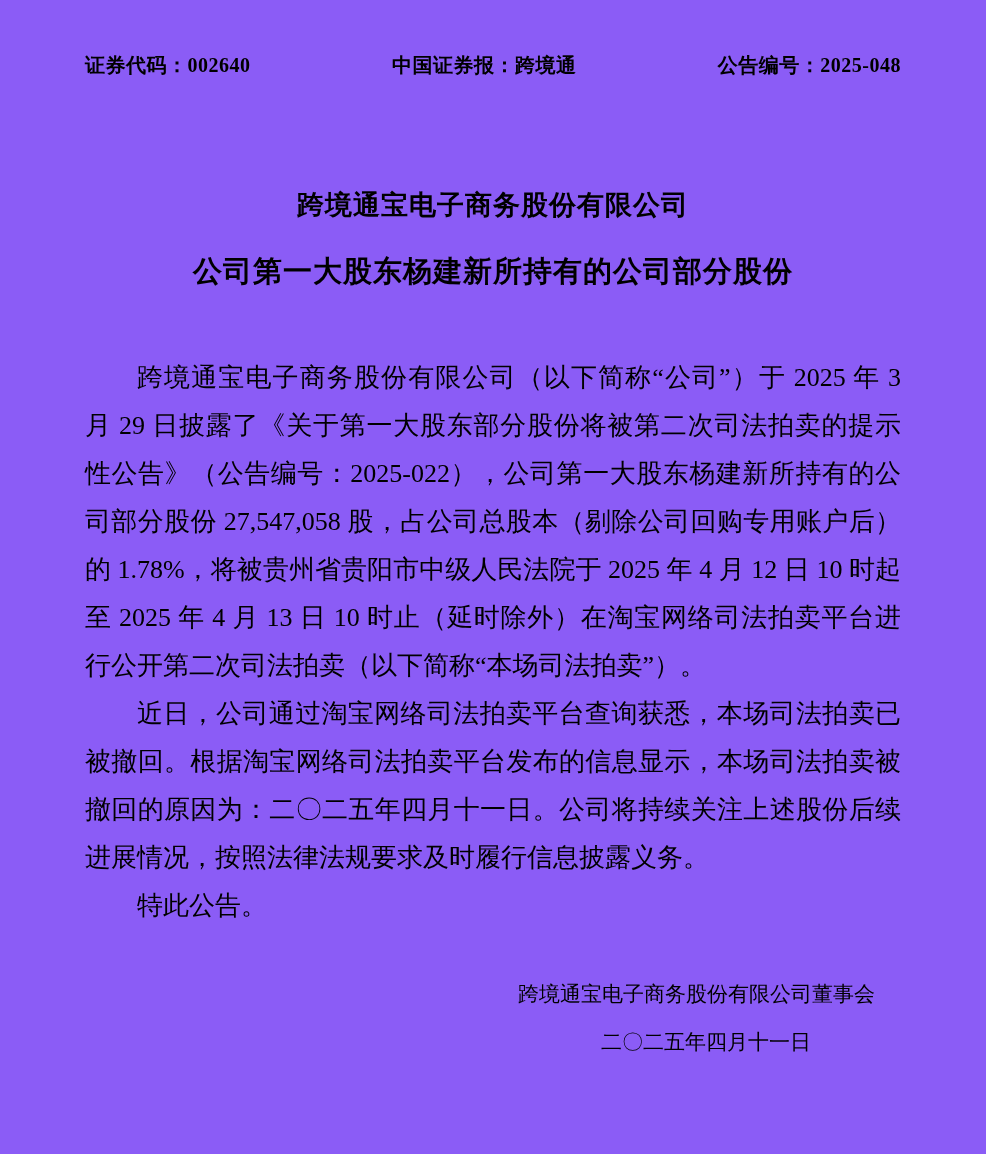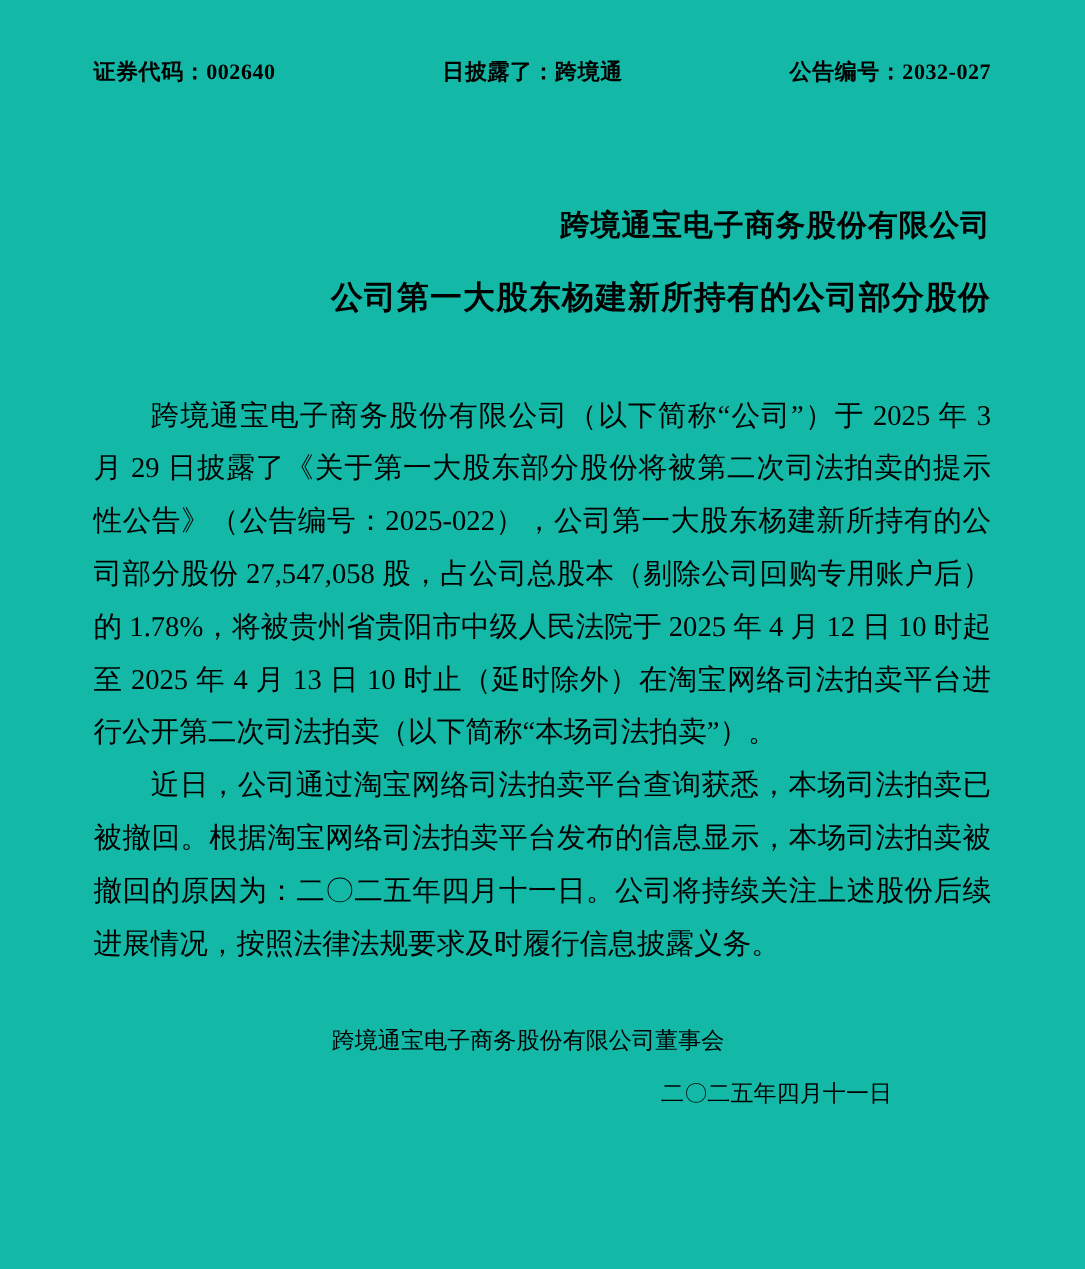--- a/index.html
+++ b/index.html
@@ -5,38 +5,38 @@
   html, body {
     margin: 0;
     padding: 0;
     background: #ffffff;
   }
   .page {
     position: relative;
     width: 986px;
     height: 1154px;
     margin: 0 auto;
-    background: #14b8a6;
+    background: #8b5cf6;
     color: #000000;
     font-family: "Liberation Serif", "DejaVu Serif", serif;
     box-sizing: border-box;
     padding: 52px 85px 0 85px;
     overflow: hidden;
   }
   .doc-header {
     display: flex;
     justify-content: space-between;
     align-items: baseline;
     font-size: 20px;
     font-weight: 700;
     letter-spacing: 0.5px;
   }
   .title-block {
     margin-top: 110px;
-    text-align: right;
+    text-align: center;
   }
   .doc-title {
     font-size: 27px;
     font-weight: 700;
     line-height: 32px;
     letter-spacing: 1px;
   }
   .doc-subtitle {
     margin-top: 33px;
     font-size: 29px;
@@ -53,47 +53,48 @@
   .doc-body p {
     margin: 0;
     text-indent: 2em;
   }
   .signature-block {
     margin-top: 40px;
     font-size: 21px;
     line-height: 48px;
   }
   .signer-line {
-    text-align: center;
+    text-align: right;
     padding-right: 26px;
   }
   .date-line {
     text-align: right;
     padding-right: 90px;
   }
 </style>
 </head>
 <body>
 
 <div class="page">
 
   <div class="doc-header">
     <span>证券代码：002640</span>
-    <span>日披露了：跨境通</span>
-    <span>公告编号：2032-027</span>
+    <span>中国证券报：跨境通</span>
+    <span>公告编号：2025-048</span>
   </div>
 
   <div class="title-block">
     <div class="doc-title">跨境通宝电子商务股份有限公司</div>
     <div class="doc-subtitle">公司第一大股东杨建新所持有的公司部分股份</div>
   </div>
 
   <div class="doc-body">
     <p>跨境通宝电子商务股份有限公司（以下简称“公司”）于 2025 年 3 月 29 日披露了《关于第一大股东部分股份将被第二次司法拍卖的提示性公告》（公告编号：2025-022），公司第一大股东杨建新所持有的公司部分股份 27,547,058 股，占公司总股本（剔除公司回购专用账户后）的 1.78%，将被贵州省贵阳市中级人民法院于 2025 年 4 月 12 日 10 时起至 2025 年 4 月 13 日 10 时止（延时除外）在淘宝网络司法拍卖平台进行公开第二次司法拍卖（以下简称“本场司法拍卖”）。</p>
     <p>近日，公司通过淘宝网络司法拍卖平台查询获悉，本场司法拍卖已被撤回。根据淘宝网络司法拍卖平台发布的信息显示，本场司法拍卖被撤回的原因为：二〇二五年四月十一日。公司将持续关注上述股份后续进展情况，按照法律法规要求及时履行信息披露义务。</p>
+    <p>特此公告。</p>
   </div>
 
   <div class="signature-block">
     <div class="signer-line">跨境通宝电子商务股份有限公司董事会</div>
     <div class="date-line">二〇二五年四月十一日</div>
   </div>
 
 </div>
 
 </body></html>

